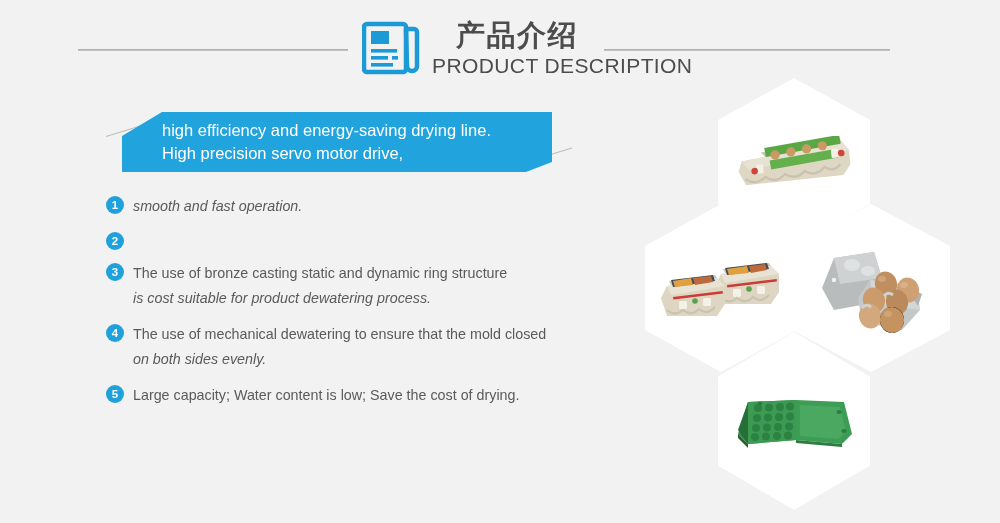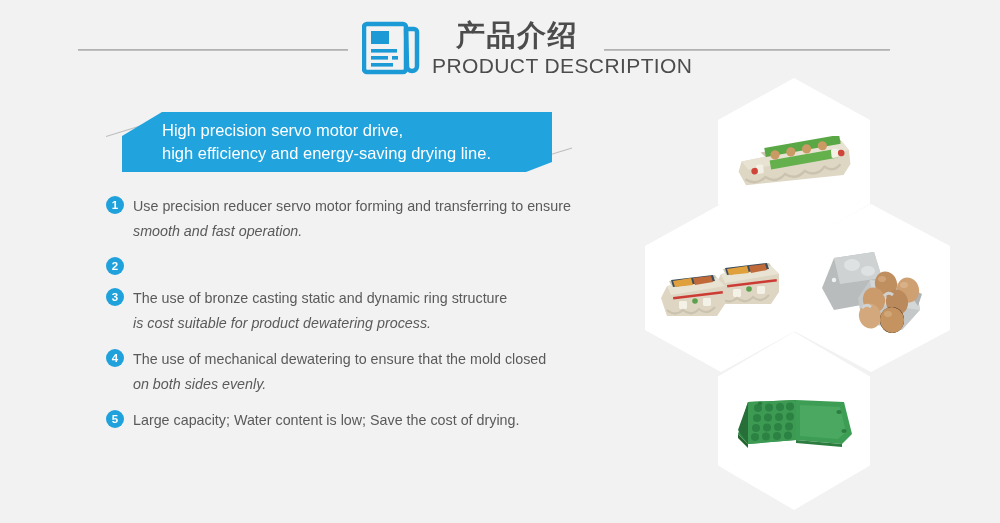--- a/index.html
+++ b/index.html
@@ -181,31 +181,30 @@
     <div class="header-titles">
       <div class="title-cn">产品介绍</div>
       <div class="title-en">PRODUCT DESCRIPTION</div>
     </div>
   </div>
 
   <div class="banner-wrap">
     <div class="banner-line-left"></div>
     <div class="banner-line-right"></div>
     <div class="banner">
+      <div class="banner-text">high efficiency and energy-saving drying line.</div>
       <div class="banner-text">High precision servo motor drive,</div>
-      <div class="banner-text">high efficiency and energy-saving drying line.</div>
     </div>
   </div>
 
   <div class="features">
 
     <div class="feature">
       <div class="badge">1</div>
       <div class="feature-text">
-        <span class="l1">Use precision reducer servo motor forming and transferring to ensure</span>
         <span class="l2">smooth and fast operation.</span>
       </div>
     </div>
 
     <div class="feature">
       <div class="badge">2</div>
     </div>
 
     <div class="feature">
       <div class="badge">3</div>

